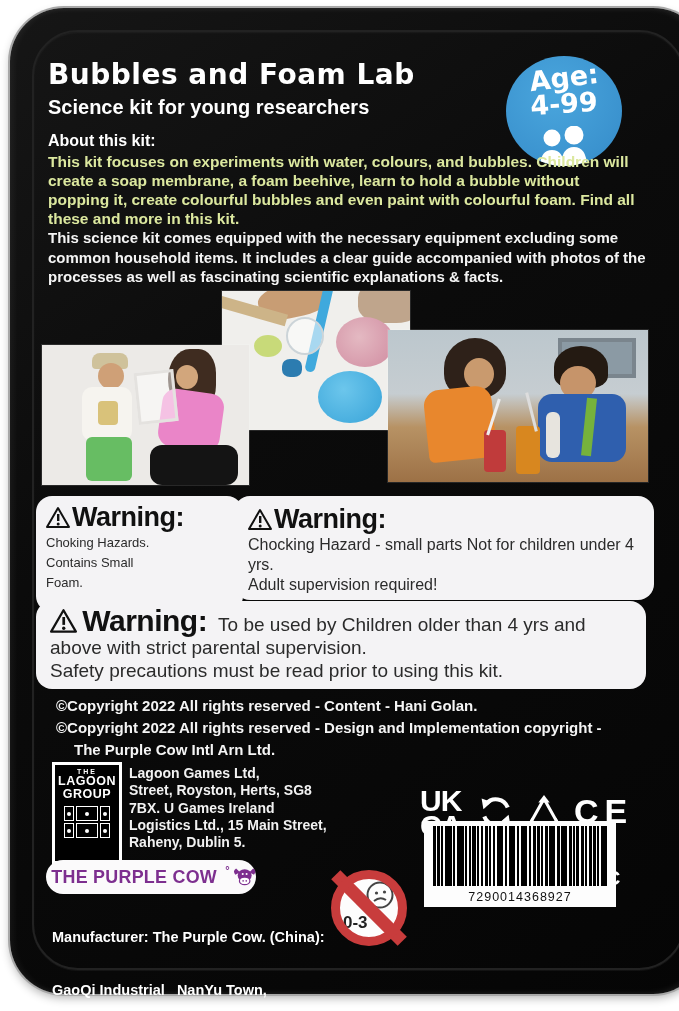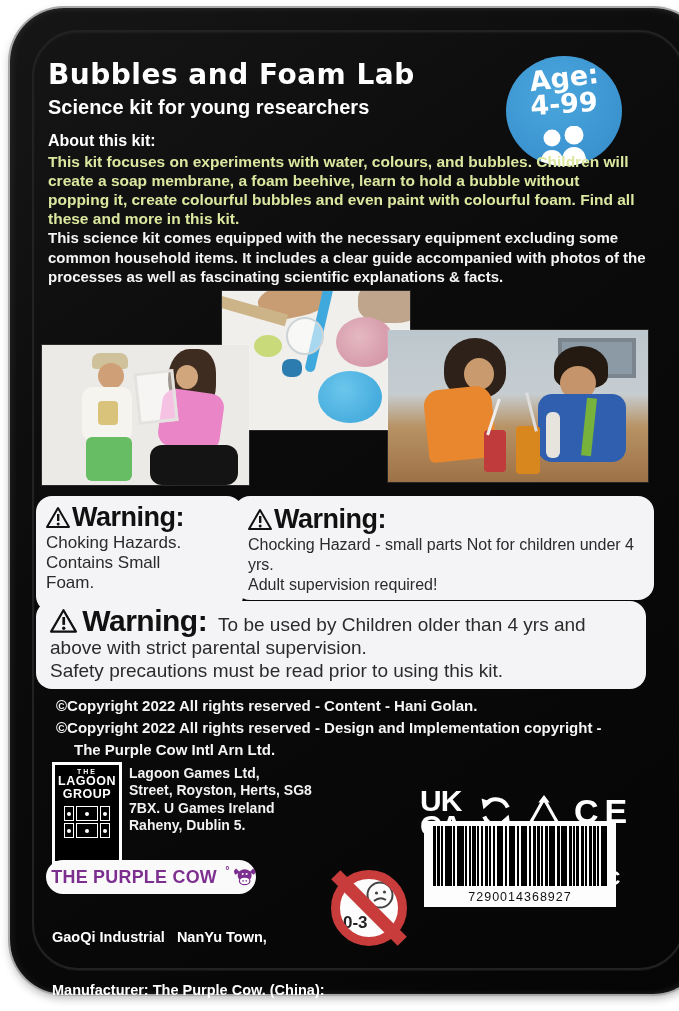--- a/index.html
+++ b/index.html
@@ -37,21 +37,21 @@
   .photo-left{left:32px;top:337px;width:207px;height:140px;background:#eceae7;}
   .photo-right{left:378px;top:322px;width:260px;height:152px;
     background:linear-gradient(180deg,#bcc7cd 0%,#c6cdd1 42%,#b79264 64%,#9d7146 100%);}
   
   .warn{position:absolute;background:#f4f3f5;border-radius:16px;color:#1b1b1b;}
   .warn1{left:26px;top:488px;width:187px;height:104px;padding:6px 10px;}
   .warn2{left:224px;top:488px;width:392px;height:88px;padding:8px 14px;}
   .warn3{left:26px;top:593px;width:582px;height:74px;padding:7px 14px;}
   .warn-head{display:flex;align-items:center;font-size:27px;font-weight:800;letter-spacing:-.5px;color:#111;}
   .warn-head svg{margin-right:2px;}
-  .warn-body{font-size:17px;line-height:20px;color:#2b2b2b;}
+  .warn-body{font-size:13px;line-height:20px;color:#2b2b2b;}
   .warn2 .warn-body{font-size:16px;line-height:20px;}
   .warn3-flow{font-size:19px;line-height:23px;color:#2b2b2b;}
   .warn3-head{font-size:30px;font-weight:800;color:#111;letter-spacing:-.5px;margin-right:6px;}
   
   .copyright{position:absolute;left:46px;top:687px;color:#f5f5f5;font-size:15px;font-weight:700;line-height:22px;}
   .copyright .indent{padding-left:18px;}
   
   .lagoon-logo{position:absolute;left:42px;top:754px;width:64px;height:96px;border:3px solid #fff;
     background:#000;color:#fff;text-align:center;}
   .lg-the{font-size:7px;font-weight:700;letter-spacing:2px;margin-top:3px;}
@@ -207,20 +207,21 @@
           <span></span>
         <span></span>
           <span></span>
           <span></span>
       </div>
     </div>
     <div class="address">
       <div>Lagoon Games Ltd,</div>
       <div>Street, Royston, Herts, SG8</div>
       <div>7BX. U Games Ireland</div>
+      <div>Logistics Ltd., 15 Main Street,</div>
       <div>Raheny, Dublin 5.</div>
     </div>
 
     <div class="ukca">
       <div>UK</div>
       <div>CA</div>
     </div>
     <div class="mark-icons">
       <svg width="36" height="36" viewBox="0 0 40 40">
         <g fill="none" stroke="#fff" stroke-width="4.5">
@@ -251,22 +252,22 @@
           <ellipse cx="15" cy="17" rx="7.5" ry="5.5"></ellipse>
         </g>
         <ellipse cx="15" cy="17" rx="6" ry="4" fill="#fff"></ellipse>
         <circle cx="12.5" cy="8" r="1.3" fill="#fff"></circle>
           <circle cx="17.5" cy="8" r="1.3" fill="#fff"></circle>
         <circle cx="13" cy="17" r="1" fill="#7d2f8f"></circle>
           <circle cx="17" cy="17" r="1" fill="#7d2f8f"></circle>
       </svg>
     </div>
     <div class="manufacturer">
+      <div>Manufacturer: The Purple Cow. (China):</div>
       <div>GaoQi Industrial   NanYu Town,</div>
-      <div>Manufacturer: The Purple Cow. (China):</div>
       
     </div>
 
     <div class="no03">
       <svg width="78" height="78" viewBox="0 0 78 78">
         <circle cx="39" cy="39" r="34" fill="#fdfdfd"></circle>
         <g fill="none" stroke="#444" stroke-width="2">
           <circle cx="50" cy="26" r="12.5"></circle>
           <path d="M52 12 q6 -6 9 -1"></path>
           <path d="M44 32 q6 -5 12 -1"></path>

